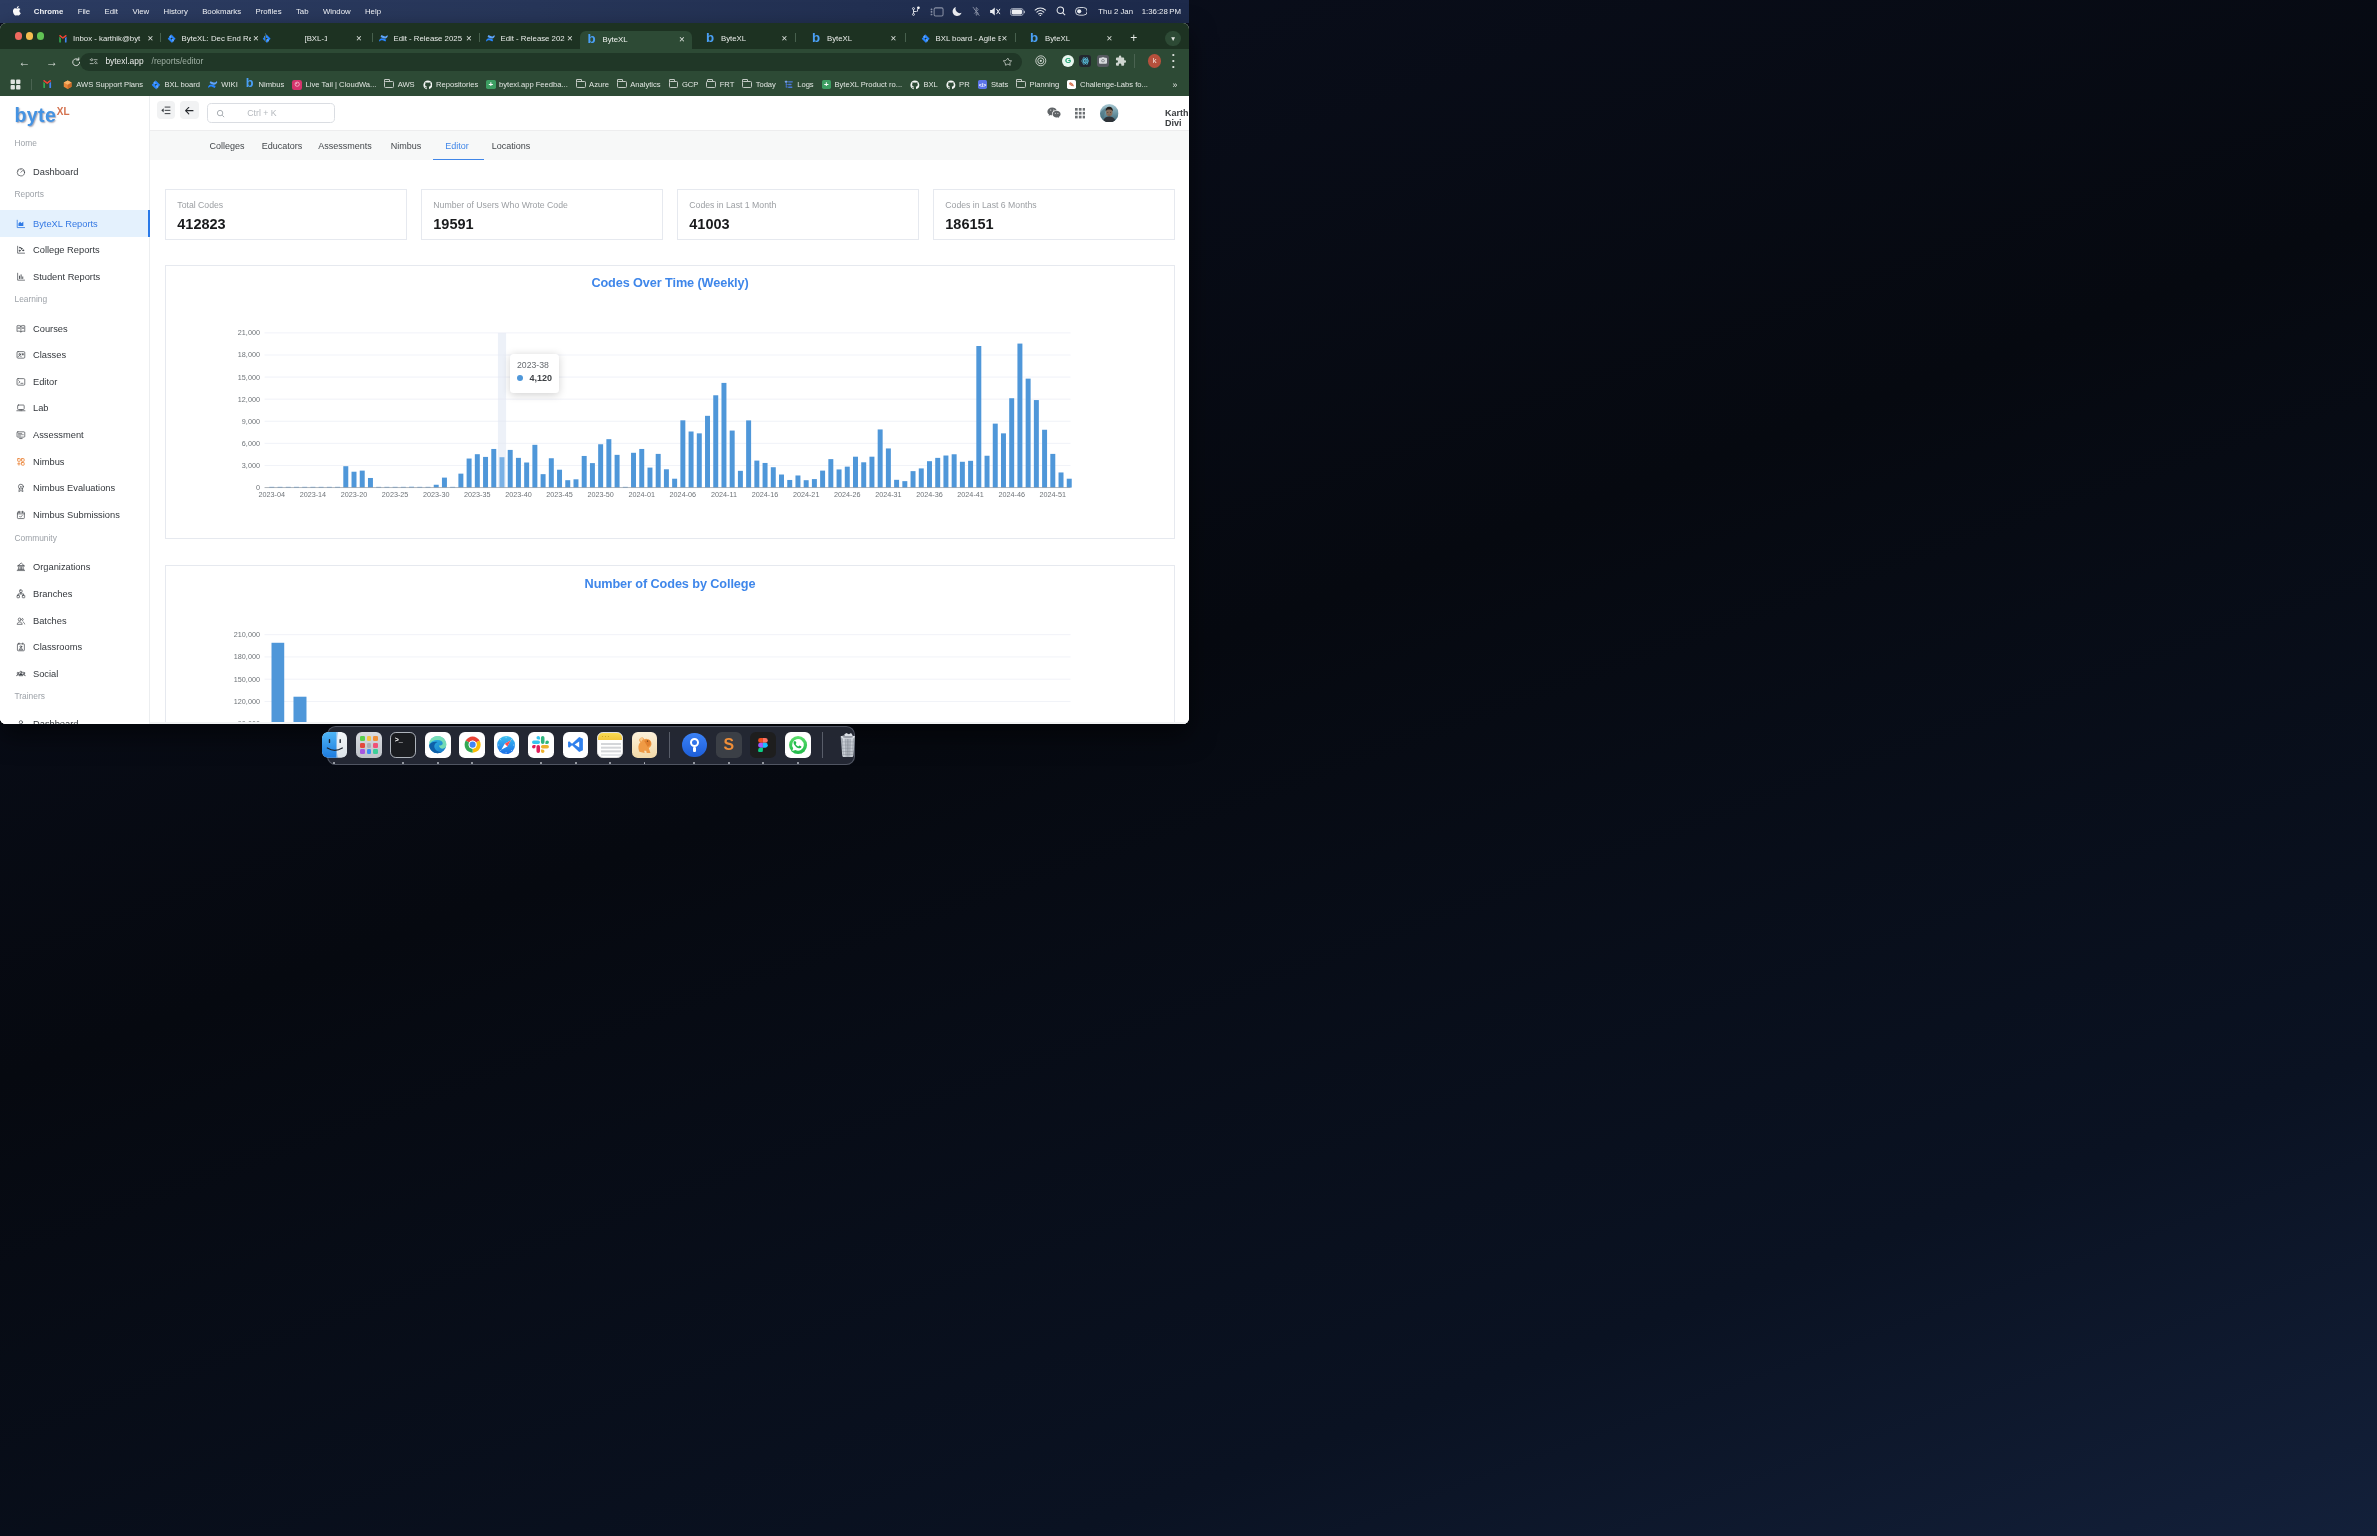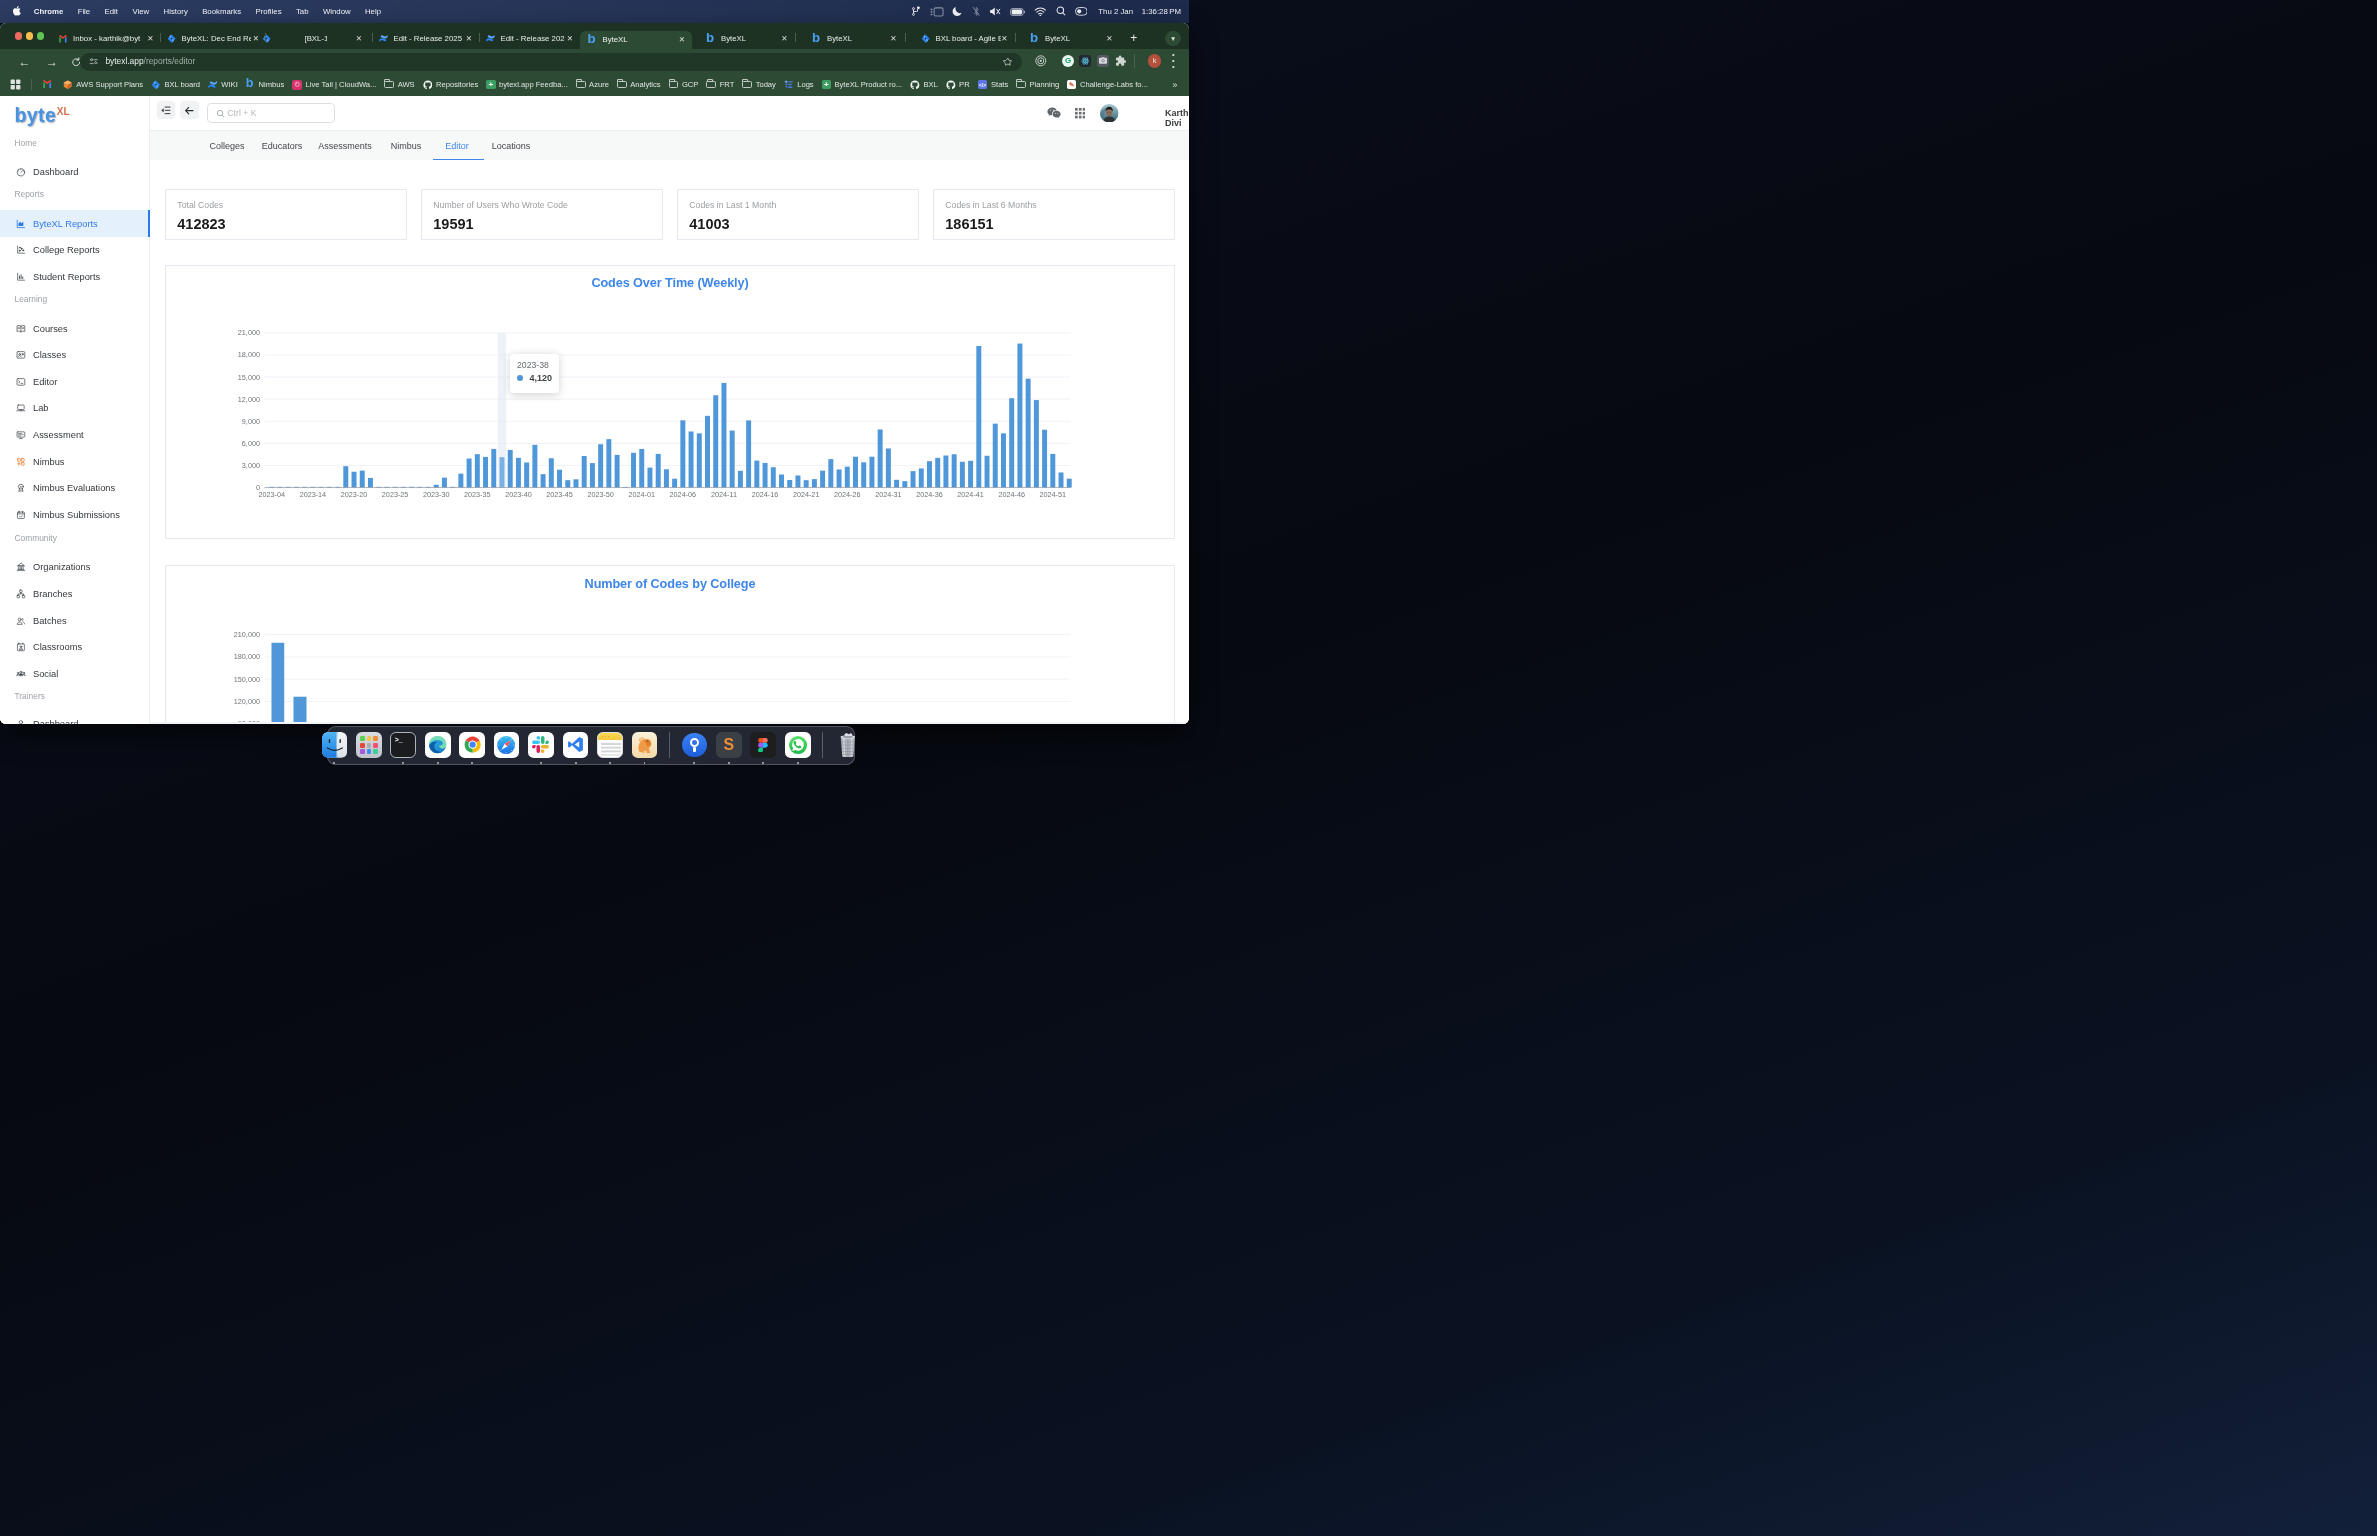--- a/index.html
+++ b/index.html
@@ -258,21 +258,21 @@
       <div class="abs" style="left:18.5px;top:5.8px;color:#dfe3df;font-size:12px;">←</div>
       <div class="abs" style="left:46px;top:5.8px;color:#dfe3df;font-size:12px;">→</div>
       <svg class="abs" style="left:71px;top:7.8px;" width="10.4" height="10.4" viewBox="0 0 24 24" fill="none" stroke="#dfe3df" stroke-width="2.2">
         <path d="M20 12a8 8 0 1 1-2.3-5.6M18 2v5h-5" stroke-linecap="round"></path>
       </svg>
       <div id="addrpill">
         <svg class="abs" style="left:8.7px;top:4.6px;" width="9.3" height="9.3" viewBox="0 0 24 24" fill="none" stroke="#cad1cb" stroke-width="2">
           <circle cx="7" cy="7" r="2.6"></circle>
           <path d="M12 7h10M2 7h2.5M17 17a2.6 2.6 0 1 0-.01 0zM2 17h10M19.5 17H22"></path>
         </svg>
-        <div class="abs" style="left:25.4px;top:3.5px;font-size:8.4px;"><span style="color:#eceeec;">bytexl.app</span><span style="color:#9fb0a4;">/reports/editor</span></div>
+        <div class="abs" style="left:25.4px;top:3.5px;font-size:8.4px;"><span style="color:#eceeec;">bytexl.app</span><span style="color:#9fb0a4;padding-left:8px;">/reports/editor</span></div>
         <svg class="abs" style="right:9.3px;top:4px;" width="9.8" height="9.8" viewBox="0 0 24 24" fill="none" stroke="#ccd3cd" stroke-width="1.9">
           <path d="M12 2.8l2.8 5.8 6.4.9-4.6 4.5 1.1 6.3L12 17.3l-5.7 3-1.1-6.3L.6 9.5l6.4-.9z" stroke-linejoin="round"></path>
         </svg>
       </div>
       <svg class="abs" style="left:1035px;top:6.4px;" width="11.6" height="11.6" viewBox="0 0 20 20">
         <circle cx="10" cy="10" r="8.6" fill="none" stroke="#cfd6d0" stroke-width="1.6"></circle>
         <circle cx="10" cy="10" r="5.2" fill="none" stroke="#cfd6d0" stroke-width="1.6"></circle>
         <circle cx="10" cy="10" r="2" fill="#cfd6d0"></circle>
       </svg>
       <div class="abs" style="left:1062px;top:6px;width:12px;height:12px;border-radius:50%;background:#e8f6ef;display:flex;align-items:center;justify-content:center;color:#15a06e;font-weight:bold;font-size:8px;">G</div>
@@ -689,21 +689,21 @@
         <div class="hbtn" style="left:30px;background:#f1f2f3;">
           <svg width="10.4" height="9.3" viewBox="0 0 24 22" fill="none" stroke="#26292d" stroke-width="2.6" stroke-linecap="round" stroke-linejoin="round">
             <path d="M21 11H3.5M11 3.5 3.5 11l7.5 7.5"></path>
           </svg>
         </div>
         <div id="search">
           <svg style="margin-left:8px;" width="9.3" height="9.3" viewBox="0 0 24 24" fill="none" stroke="#9aa0a6" stroke-width="2.2">
             <circle cx="10.5" cy="10.5" r="7"></circle>
             <path d="M16 16l5 5"></path>
           </svg>
-          <span style="margin-left:2px;">Ctrl + K</span>
+          <span style="margin-left:22px;">Ctrl + K</span>
         </div>
         <svg class="abs" style="left:897px;top:10.7px;" width="14" height="12" viewBox="0 0 28 24" fill="#606467">
           <path d="M10.5 1C5 1 .8 4.6.8 9c0 2.5 1.3 4.7 3.4 6.1l-.9 2.7 3.1-1.6c.9.3 1.9.5 2.9.5.3 0 .6 0 .9-.1a7.3 7.3 0 0 1-.4-2.3c0-4.3 3.9-7.7 8.7-7.7h.8C18.5 3.3 14.8 1 10.5 1zM7.6 7.3a1.1 1.1 0 1 1 0-2.2 1.1 1.1 0 0 1 0 2.2zm6 0a1.1 1.1 0 1 1 0-2.2 1.1 1.1 0 0 1 0 2.2z"></path>
           <path d="M27.2 14.4c0-3.7-3.6-6.7-8-6.7s-8 3-8 6.7 3.6 6.7 8 6.7c.9 0 1.8-.1 2.6-.4l2.6 1.4-.7-2.3a6.5 6.5 0 0 0 3.5-5.4zm-10.6-1a1 1 0 1 1 0-2 1 1 0 0 1 0 2zm5.2 0a1 1 0 1 1 0-2 1 1 0 0 1 0 2z"></path>
         </svg>
         <svg class="abs" style="left:925px;top:12px;" width="10.4" height="10.4" viewBox="0 0 18 18" fill="#6b6f72">
           <rect x="0.0" y="0.0" width="4.6" height="4.6"></rect>
           <rect x="6.7" y="0.0" width="4.6" height="4.6"></rect>
           <rect x="13.4" y="0.0" width="4.6" height="4.6"></rect>
           <rect x="0.0" y="6.7" width="4.6" height="4.6"></rect>

